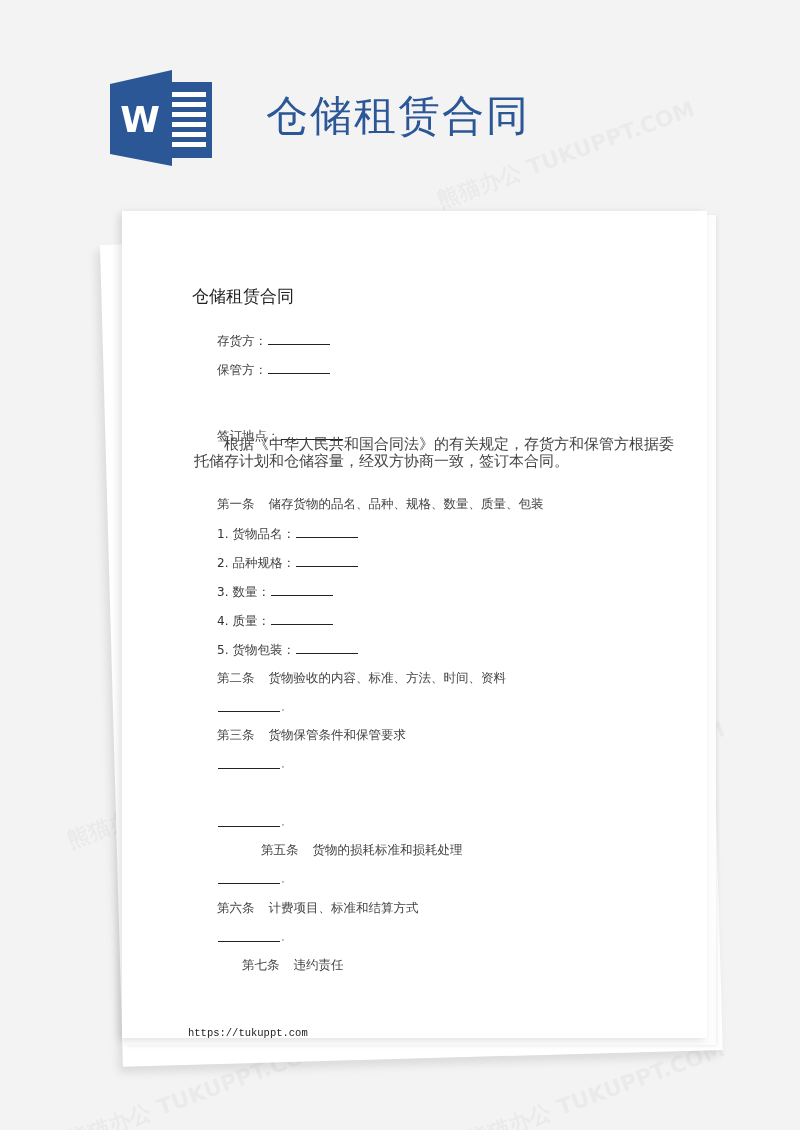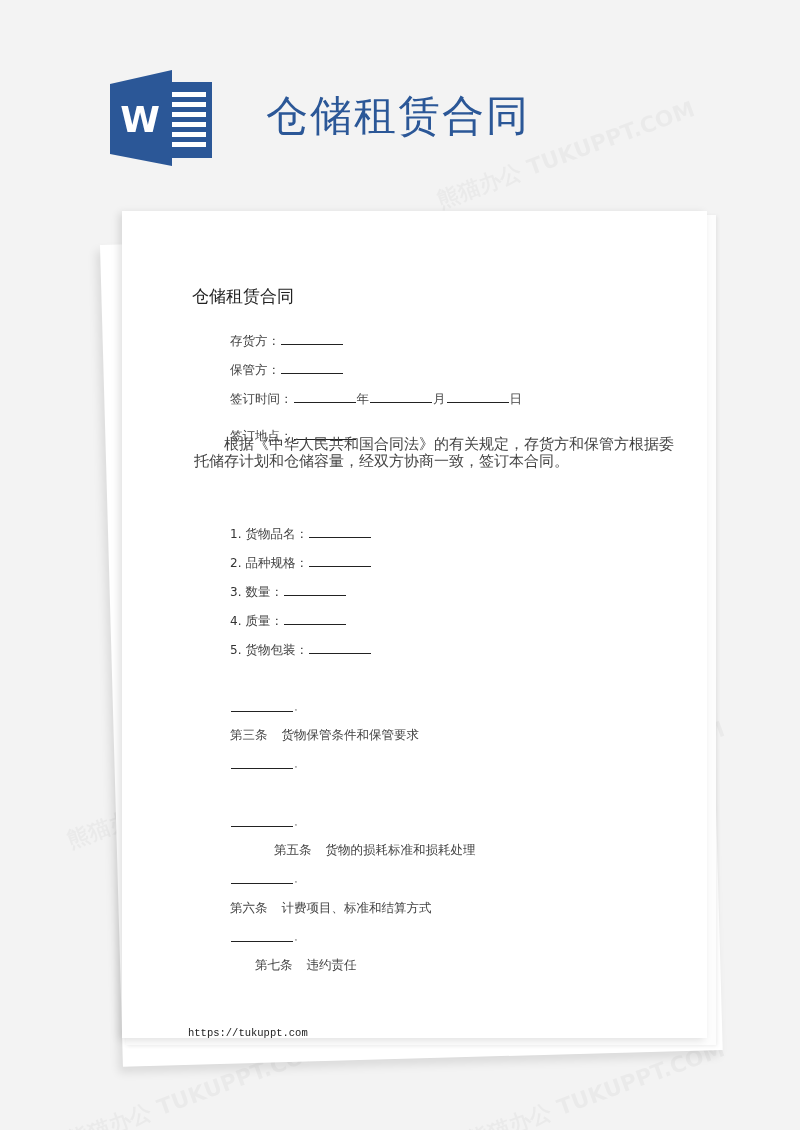--- a/index.html
+++ b/index.html
@@ -4,21 +4,21 @@
 <style>
   html,body{margin:0;padding:0;}
   body{width:800px;height:1130px;background:#f3f3f3;position:relative;overflow:hidden;font-family:"DejaVu Serif","Liberation Serif",serif;}
   .header{position:absolute;left:0;top:0;width:800px;height:200px;}
   .word-icon{position:absolute;left:110px;top:70px;width:104px;height:96px;}
   .header-title{position:absolute;left:266px;top:88px;font-family:"DejaVu Sans","Liberation Sans",sans-serif;font-size:42px;color:#2b5797;letter-spacing:2px;line-height:56px;}
   .page-back{position:absolute;left:100px;top:245px;width:600px;height:822px;background:#fff;transform:rotate(-1.6deg);transform-origin:left top;box-shadow:-4px 6px 10px rgba(0,0,0,0.10);}
   .page-back2{position:absolute;left:126px;top:215px;width:590px;height:830px;background:#fdfdfd;box-shadow:1px 1px 4px rgba(0,0,0,0.08);}
   .page{position:absolute;left:122px;top:211px;width:585px;height:827px;background:#fff;box-shadow:-3px 2px 8px rgba(0,0,0,0.12);}
   .doc-title{position:absolute;left:70px;top:74px;font-size:17px;color:#222;font-family:"DejaVu Sans","Liberation Sans",sans-serif;}
-  .line{position:absolute;left:108px;font-size:12.5px;color:#444;white-space:nowrap;line-height:16px;}
+  .line{position:absolute;left:95px;font-size:12.5px;color:#444;white-space:nowrap;line-height:16px;}
   .blank{display:inline-block;border-bottom:1.6px solid #222;height:12px;vertical-align:baseline;margin:0 1px;}
   .w63{width:62px;}
   .para{position:absolute;left:72px;top:225px;width:490px;font-size:15px;color:#444;line-height:17px;text-indent:2em;}
   .num{font-family:"DejaVu Sans","Liberation Sans",sans-serif;font-size:12px;color:#333;}
   .dot{font-size:9px;color:#777;vertical-align:top;}
   .url{position:absolute;left:66px;top:816px;font-family:Liberation Mono, monospace;font-size:10.5px;color:#222;}
   .art-gap{display:inline-block;width:14px;}
   .watermark{position:absolute;font-family:"DejaVu Sans",sans-serif;font-size:22px;font-weight:bold;color:rgba(0,0,0,0.035);transform:rotate(-20deg);white-space:nowrap;pointer-events:none;}
 </style>
 </head>
@@ -50,46 +50,49 @@
 
 <div class="page">
   <div class="doc-title">仓储租赁合同</div>
 
   <div class="line" style="top:121px;">
     <span>存货方：</span><span class="blank w63"></span>
   </div>
   <div class="line" style="top:150px;">
     <span>保管方：</span><span class="blank w63"></span>
   </div>
-  <div class="line" style="top:179px;">
-    <span>签订时间：</span><span class="blank w63"></span><span>年</span><span class="blank w63"></span><span>月</span><span class="blank w63"></span><span>日</span>
-  </div>
   <div class="line" style="top:208px;margin-top:8px;">
     <span>签订地点：</span><span class="blank w63"></span>
   </div>
 
   <div class="para">根据《中华人民共和国合同法》的有关规定，存货方和保管方根据委托储存计划和仓储容量，经双方协商一致，签订本合同。</div>
 
+  <div class="line" style="top:285px;">
+    <span>第一条</span><span class="art-gap"></span><span>储存货物的品名、品种、规格、数量、质量、包装</span>
+  </div>
 
   <div class="line" style="top:314px;">
     <span class="num">1.</span> <span>货物品名：</span><span class="blank w63"></span>
   </div>
   <div class="line" style="top:343px;">
     <span class="num">2.</span> <span>品种规格：</span><span class="blank w63"></span>
   </div>
   <div class="line" style="top:372px;">
     <span class="num">3.</span> <span>数量：</span><span class="blank w63"></span>
   </div>
   <div class="line" style="top:401px;">
     <span class="num">4.</span> <span>质量：</span><span class="blank w63"></span>
   </div>
   <div class="line" style="top:430px;">
     <span class="num">5.</span> <span>货物包装：</span><span class="blank w63"></span>
   </div>
 
+  <div class="line" style="top:459px;">
+    <span>第二条</span><span class="art-gap"></span><span>货物验收的内容、标准、方法、时间、资料</span>
+  </div>
   <div class="line" style="top:488px;">
     <span class="blank w63"></span><span class="dot">。</span>
   </div>
 
   <div class="line" style="top:516px;">
     <span>第三条</span><span class="art-gap"></span><span>货物保管条件和保管要求</span>
   </div>
   <div class="line" style="top:545px;">
     <span class="blank w63"></span><span class="dot">。</span>
   </div>

